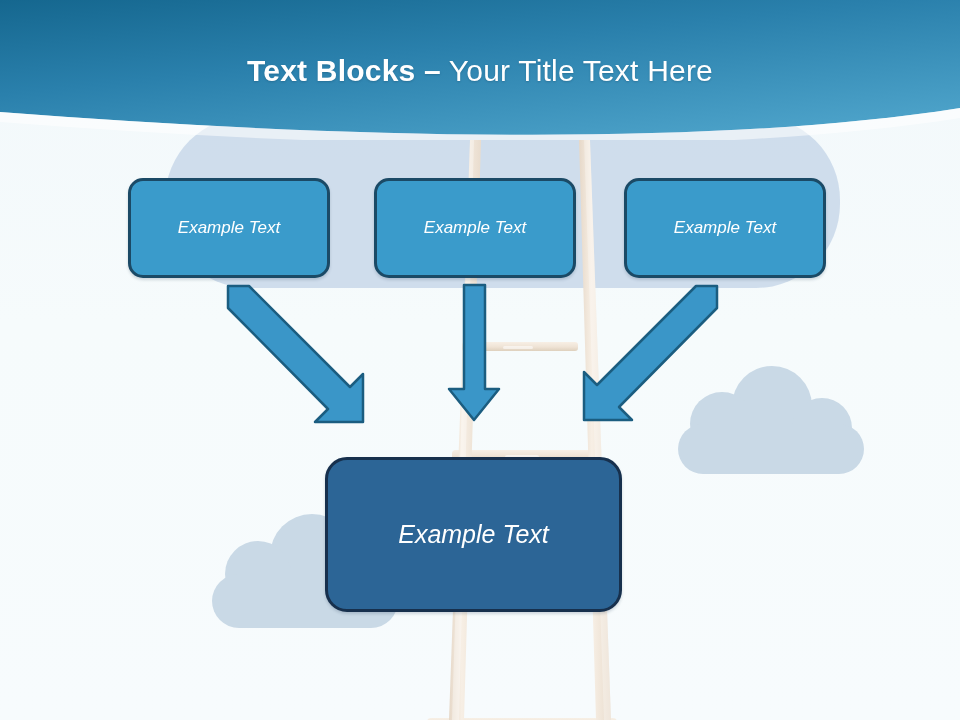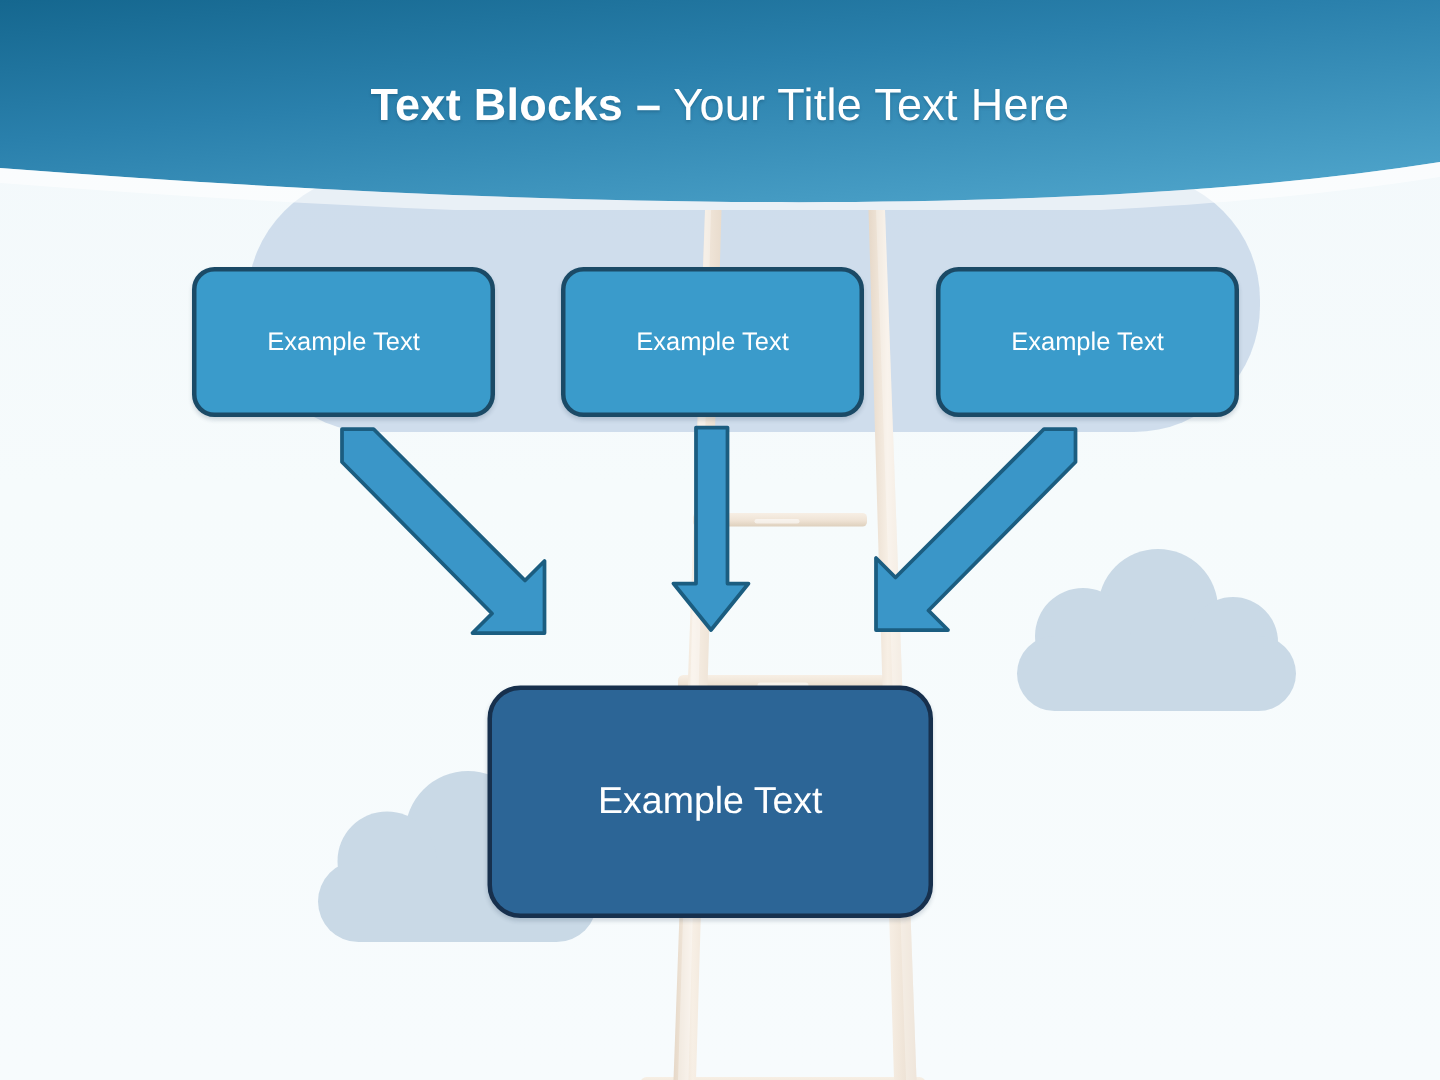--- a/index.html
+++ b/index.html
@@ -72,20 +72,21 @@
   .tbox {
     position: absolute;
     box-sizing: border-box;
     border-radius: 15px;
     border: 3px solid #1b4a66;
     display: flex;
     align-items: center;
     justify-content: center;
     color: #ffffff;
     box-shadow: 0 2px 3px rgba(20,50,75,0.18);
+    font-style: italic;
   }
   .tbox.top {
     width: 202px;
     height: 100px;
     top: 178px;
     background: #3a9bcb;
     font-size: 17px;
   }
   .tbox.top.b1 { left: 128px; }
   .tbox.top.b2 { left: 374px; }

